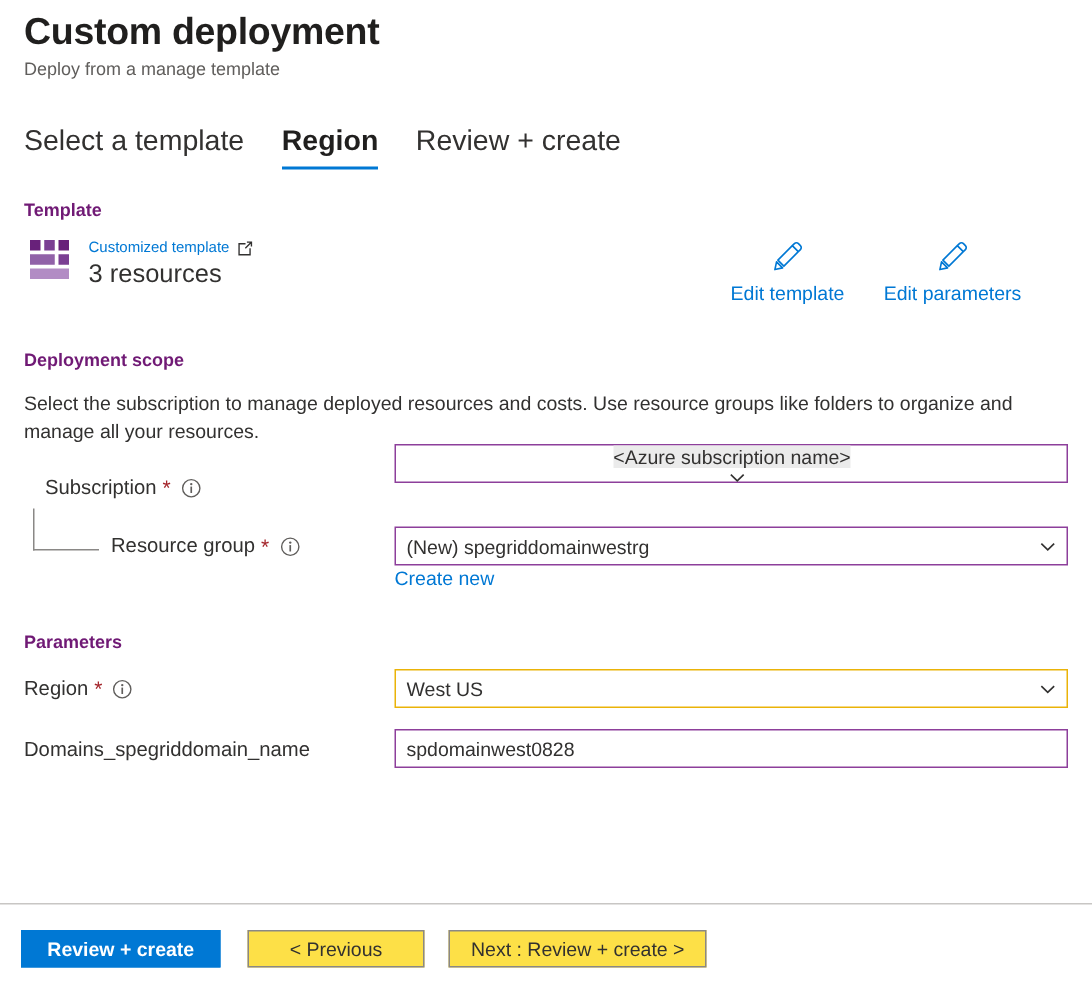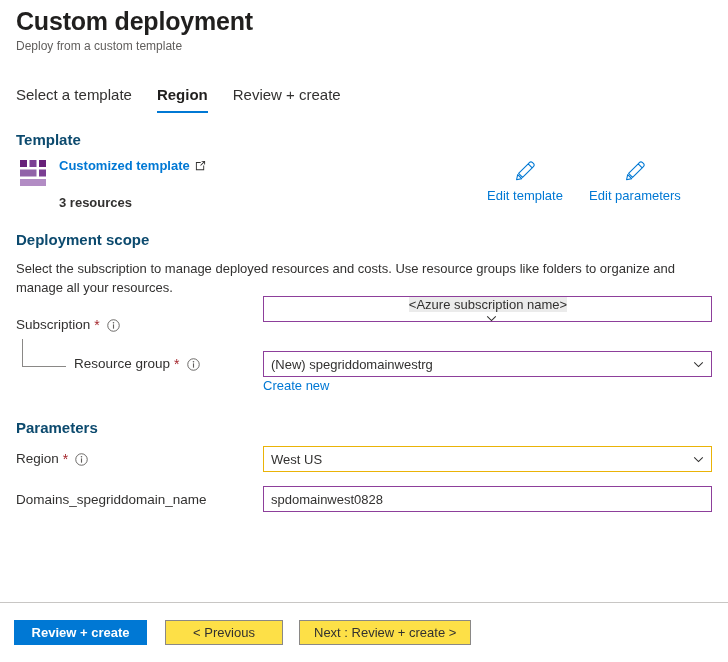--- a/index.html
+++ b/index.html
@@ -46,21 +46,21 @@
   
   .tabs {
     position: absolute;
     left: 16px;
     top: 86px;
     display: flex;
     align-items: flex-start;
   }
   .tab {
     position: relative;
-    font-size: 15px;
+    font-size: 19px;
     color: #323130;
     padding: 0 0 9px 0;
     margin-right: 25px;
     cursor: pointer;
     line-height: 18px;
     white-space: nowrap;
   }
   .tab.active {
     font-weight: 600;
     color: #201f1e;
@@ -72,23 +72,23 @@
     right: 0;
     bottom: 0;
     height: 2px;
     background: #0078d4;
   }
 
   
   .section-head {
     position: absolute;
     left: 16px;
-    font-size: 15px;
+    font-size: 12px;
     font-weight: 600;
-    color: #0c4a6e;
+    color: #701a75;
     line-height: 18px;
   }
   #template-head { top: 131px; }
   #scope-head    { top: 231px; }
   #params-head   { top: 419px; }
 
   .scope-desc {
     position: absolute;
     left: 16px;
     top: 259px;
@@ -114,39 +114,37 @@
     flex: none;
     display: block;
   }
   .tmpl-text { display: block; }
   .tmpl-link-row {
     display: flex;
     align-items: center;
     line-height: 17px;
   }
   .tmpl-link {
-    font-size: 13px;
+    font-size: 10px;
     color: #0078d4;
     text-decoration: none;
     cursor: pointer;
-    font-weight: bold;
   }
   .ext-icon {
     width: 11px;
     height: 11px;
     margin-left: 5px;
     display: block;
     flex: none;
   }
   .tmpl-sub {
-    font-size: 13px;
-    color: #323130;
-    margin-top: 20px;
+    font-size: 17px;
+    color: #323130;
+    margin-top: 0;
     line-height: 17px;
-    font-weight: bold;
   }
 
   
   .edit-actions {
     position: absolute;
     top: 160px;
     left: 470px;
     width: 250px;
     display: flex;
   }
@@ -294,21 +292,21 @@
     margin-right: 16px;
     min-width: 118px;
   }
 </style>
 </head>
 <body>
 
 <div class="page">
 
   <div class="page-title">Custom deployment</div>
-  <div class="page-subtitle">Deploy from a custom template</div>
+  <div class="page-subtitle">Deploy from a manage template</div>
 
   <div class="tabs">
     <div class="tab">Select a template</div>
     <div class="tab active">Region</div>
     <div class="tab">Review + create</div>
   </div>
 
   <div class="section-head" id="template-head">Template</div>
 
   <div class="template-row">
@@ -343,21 +341,21 @@
       <svg class="pencil" viewBox="0 0 22 22">
         <path d="M15.6 2.4a1.9 1.9 0 0 1 2.7 0l1.3 1.3a1.9 1.9 0 0 1 0 2.7l-1.4 1.4-4-4zM14.2 3.8l4 4-9.6 9.6-4-4zM3.7 14.6l4 4-5.1 1.1z" fill="none" stroke="#0078d4" stroke-width="1.1" stroke-linejoin="round"></path>
       </svg>
       <span>Edit parameters</span>
     </a>
   </div>
 
   <div class="section-head" id="scope-head">Deployment scope</div>
   <div class="scope-desc">Select the subscription to manage deployed resources and costs. Use resource groups like folders to organize and manage all your resources.</div>
 
-  <div class="form-label" style="left:16px; top:316px;">
+  <div class="form-label" style="left:30px; top:316px;">
     <span>Subscription</span>
     <span class="req">*</span>
     <svg class="info-icon" viewBox="0 0 14 14">
       <circle cx="7" cy="7" r="6.2" fill="none" stroke="#605e5c" stroke-width="1"></circle>
       <circle cx="7" cy="4" r="0.85" fill="#605e5c"></circle>
       <rect x="6.4" y="5.8" width="1.2" height="4.6" fill="#605e5c"></rect>
     </svg>
   </div>
   <div class="field purple" style="top:296px;flex-direction:column;">
     <span class="val highlighted">&lt;Azure subscription name&gt;</span>

